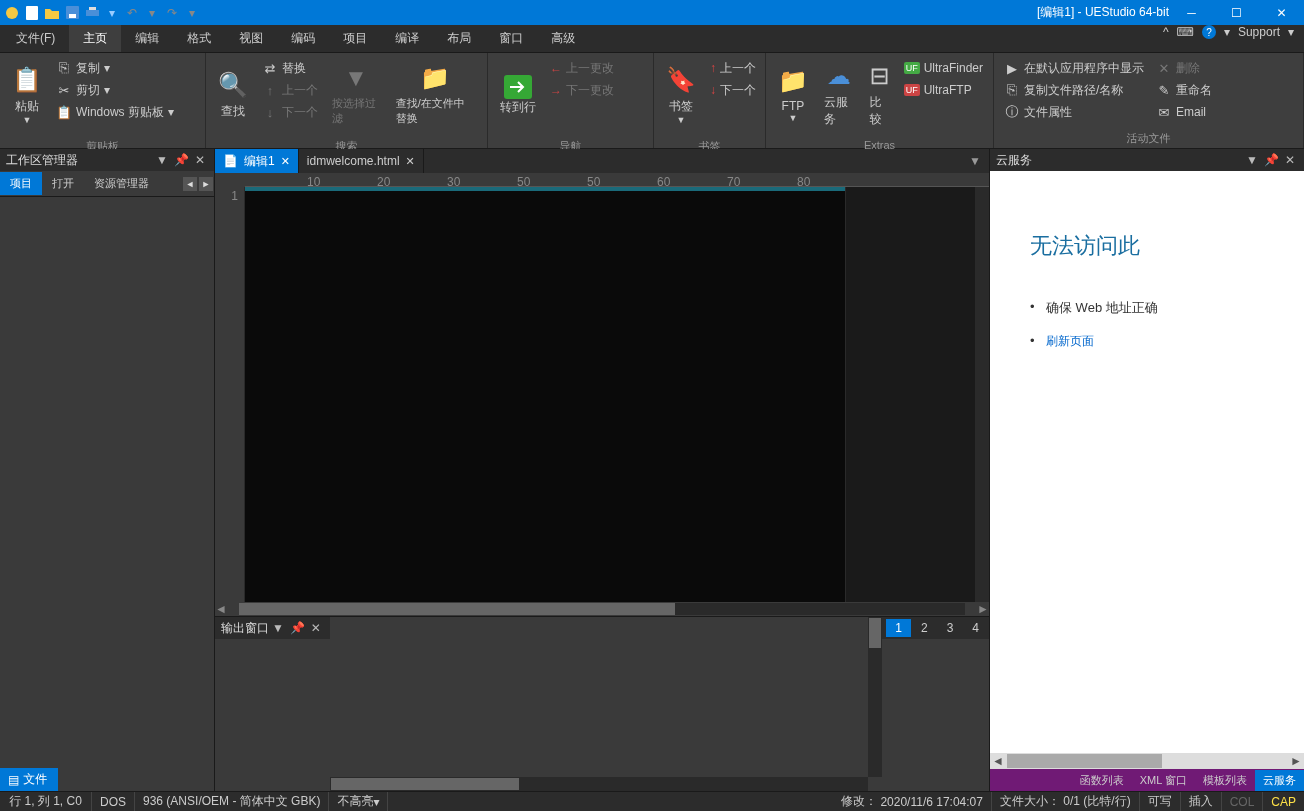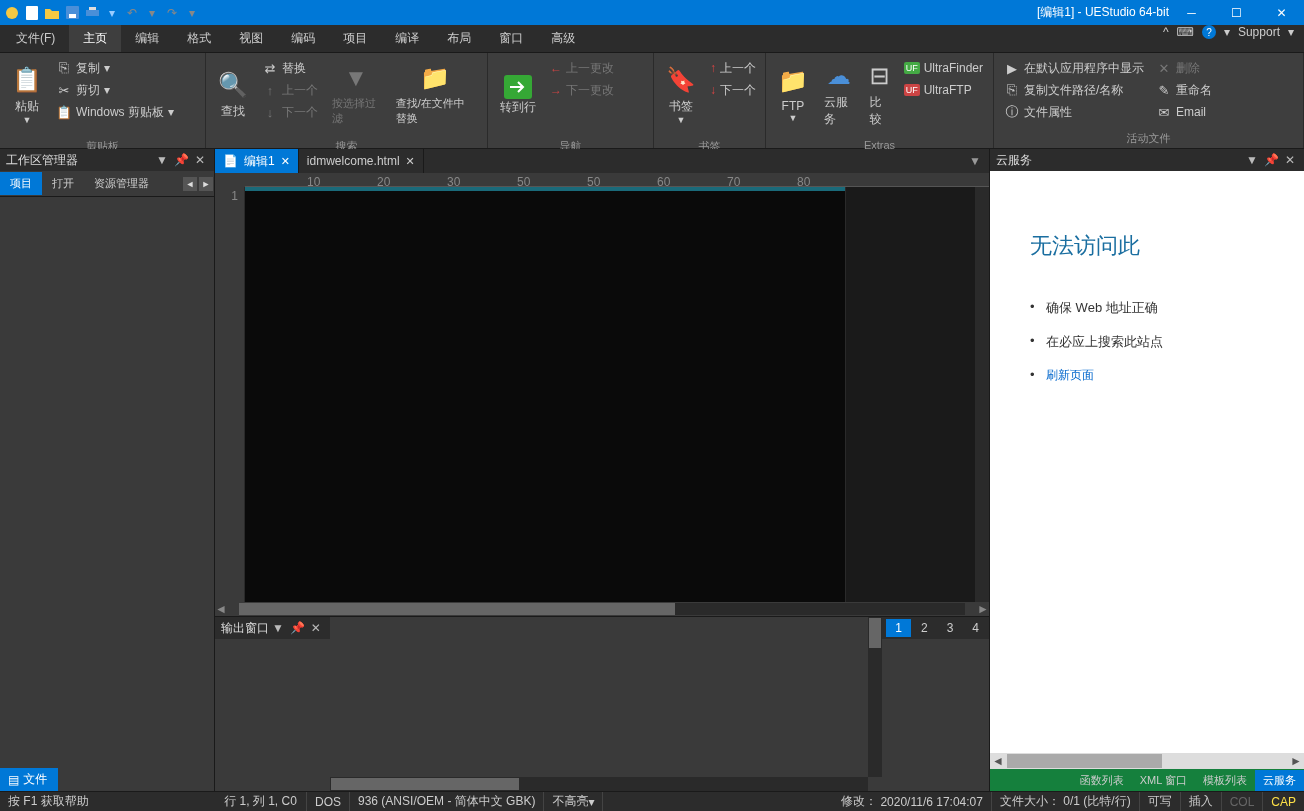--- a/index.html
+++ b/index.html
@@ -66,21 +66,21 @@
 .right-panel{width:315px;border-left:1px solid #1a1a1a;display:flex;flex-direction:column}
 .right-body{flex:1;background:#fff;color:#333;padding:60px 20px 20px 40px;overflow:hidden;position:relative}
 .right-body h1{color:#1a6ea0;font-size:22px;font-weight:normal;margin-bottom:30px;white-space:nowrap}
 .right-body ul{list-style:none}
 .right-body li{padding:8px 0 8px 16px;position:relative;font-size:13px;white-space:nowrap}
 .right-body li:before{content:"•";position:absolute;left:0}
 .right-body li a{color:#0066cc;cursor:pointer}
 .right-hs{height:16px;background:#ddd;display:flex;align-items:center}
 .right-hs .th{background:#aaa;height:14px;width:55%;margin:1px}
 .right-hs .ar{width:16px;text-align:center;color:#555}
-.right-tabs{background:#15803d;height:22px;display:flex;align-items:center;justify-content:flex-end}
+.right-tabs{background:#701a75;height:22px;display:flex;align-items:center;justify-content:flex-end}
 .right-tabs .rt{padding:3px 8px;color:#ccc;cursor:pointer;font-size:11px}
 .right-tabs .rt.active{background:#0078d7;color:#fff}
 .status{background:#2c2c2c;height:20px;display:flex;align-items:center;color:#ccc;font-size:11px;border-top:1px solid #1a1a1a}
 .status .si{padding:0 8px;border-right:1px solid #444;height:20px;display:flex;align-items:center}
 .status .sp{flex:1}
 svg{display:block}
 .green-arrow{background:#35a835;border-radius:3px;padding:4px}
 </style>
 </head>
 <body>
@@ -400,42 +400,40 @@
         <span>云服务</span>
         <div class="sp"></div>
         <span class="pb">▼</span>
         <span class="pb">📌</span>
         <span class="pb">✕</span>
       </div>
     <div class="right-body">
       <h1>无法访问此</h1>
       <ul>
         <li>确保 Web 地址正确</li>
-        <li>在必应上搜索此站点</li>
         <li><a>刷新页面</a></li>
       </ul>
     </div>
     <div class="right-hs">
         <span class="ar">◄</span>
         <div style="flex:1;display:flex">
           <div class="th"></div>
         </div>
         <span class="ar">►</span>
       </div>
     <div class="right-tabs">
       <div class="rt">函数列表</div>
       <div class="rt">XML 窗口</div>
       <div class="rt">模板列表</div>
       <div class="rt active">云服务</div>
     </div>
   </div>
 </div>
 
 <div class="status">
-  <div class="si" style="border:none;width:215px">按 F1 获取帮助</div>
   <div class="si" style="width:92px;justify-content:center">行 1, 列 1, C0</div>
   <div class="si">DOS</div>
   <div class="si">936  (ANSI/OEM - 简体中文 GBK)</div>
   <div class="si"><span>不高亮</span> ▾</div>
   <div class="sp"></div>
   <div class="si"><span>修改：</span>&nbsp;<span>2020/11/6 17:04:07</span></div>
   <div class="si"><span>文件大小：</span>&nbsp;<span>0/1  (比特/行)</span></div>
   <div class="si">可写</div>
   <div class="si">插入</div>
   <div class="si" style="color:#666">COL</div>

